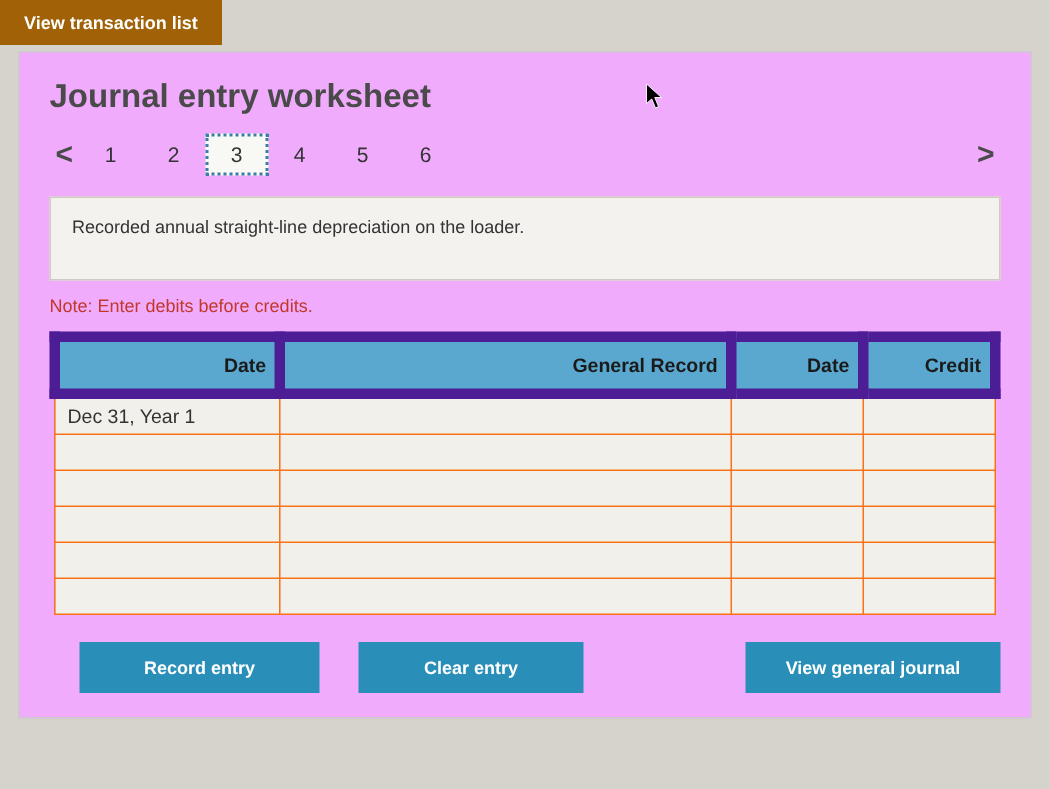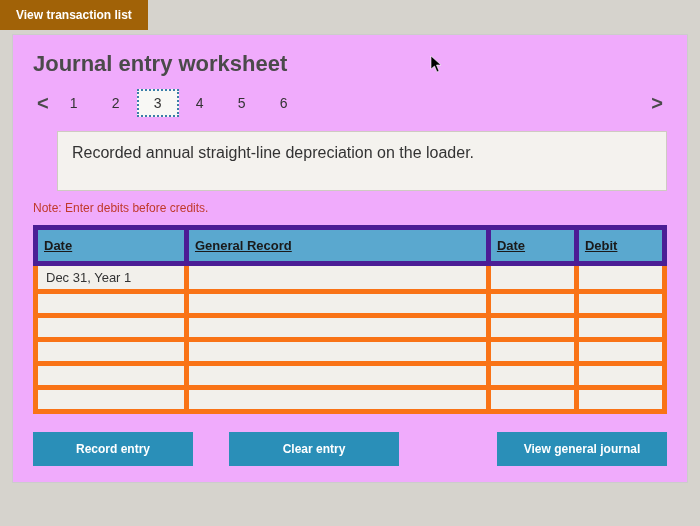--- a/index.html
+++ b/index.html
@@ -56,46 +56,44 @@
     cursor: pointer;
   }
   .pager .num.selected {
     border: 2px dotted #3a7ea8;
     background: #f8f8f5;
   }
   .desc-box {
     background: #f4f2ee;
     border: 1px solid #cfcac2;
     padding: 12px 14px 28px 14px;
-    font-size: 16px;
+    font-size: 12px;
     color: #333;
     margin-bottom: 10px;
-    margin-left: 24px;
   }
   .note {
     color: #c0392b;
     font-size: 12px;
     margin-bottom: 10px;
   }
   table.journal {
     border-collapse: collapse;
     width: 100%;
     font-size: 13px;
   }
   table.journal th {
     background: #5aa8cf;
     color: #1a1a1a;
     font-weight: bold;
     padding: 8px 6px;
-    border: 5px solid #4c1d95;
-    text-align: left;
-    text-decoration: underline;
+    border: 7px solid #4c1d95;
+    text-align: right;
   }
   table.journal td {
-    border: 5px solid #f97316;
+    border: 1px solid #f97316;
     height: 24px;
     padding: 4px 8px;
     background: #f2f0eb;
     color: #333;
   }
   .col-date { width: 24%; }
   .col-gj { width: 48%; }
   .col-debit { width: 14%; }
   .col-credit { width: 14%; }
   .action-row {
@@ -104,24 +102,25 @@
     gap: 0;
   }
   .action-btn {
     background: #2a8fb8;
     color: #fff;
     border: none;
     padding: 10px 20px;
     font-size: 12px;
     font-weight: bold;
     cursor: pointer;
+    margin-left: 20px;
   }
   .action-row .spacer { flex: 1; }
   .action-row .b1 { width: 160px; }
-  .action-row .b2 { width: 170px; margin-left: 36px; }
+  .action-row .b2 { width: 150px; margin-left: 26px; }
   .action-row .b3 { width: 170px; }
   .cursor-icon {
     position: absolute;
     left: 430px;
     top: 55px;
     font-size: 14px;
     color: #222;
     pointer-events: none;
   }
 </style>
@@ -150,21 +149,21 @@
   <div class="desc-box">Recorded annual straight-line depreciation on the loader.</div>
 
   <div class="note">Note: Enter debits before credits.</div>
 
   <table class="journal">
     <thead>
       <tr>
         <th class="col-date">Date</th>
         <th class="col-gj">General Record</th>
         <th class="col-debit">Date</th>
-        <th class="col-credit">Debit</th>
+        <th class="col-credit">Credit</th>
       </tr>
     </thead>
     <tbody>
       <tr>
         <td>Dec 31, Year 1</td>
         <td></td>
         <td></td>
         <td></td>
       </tr>
       <tr>

